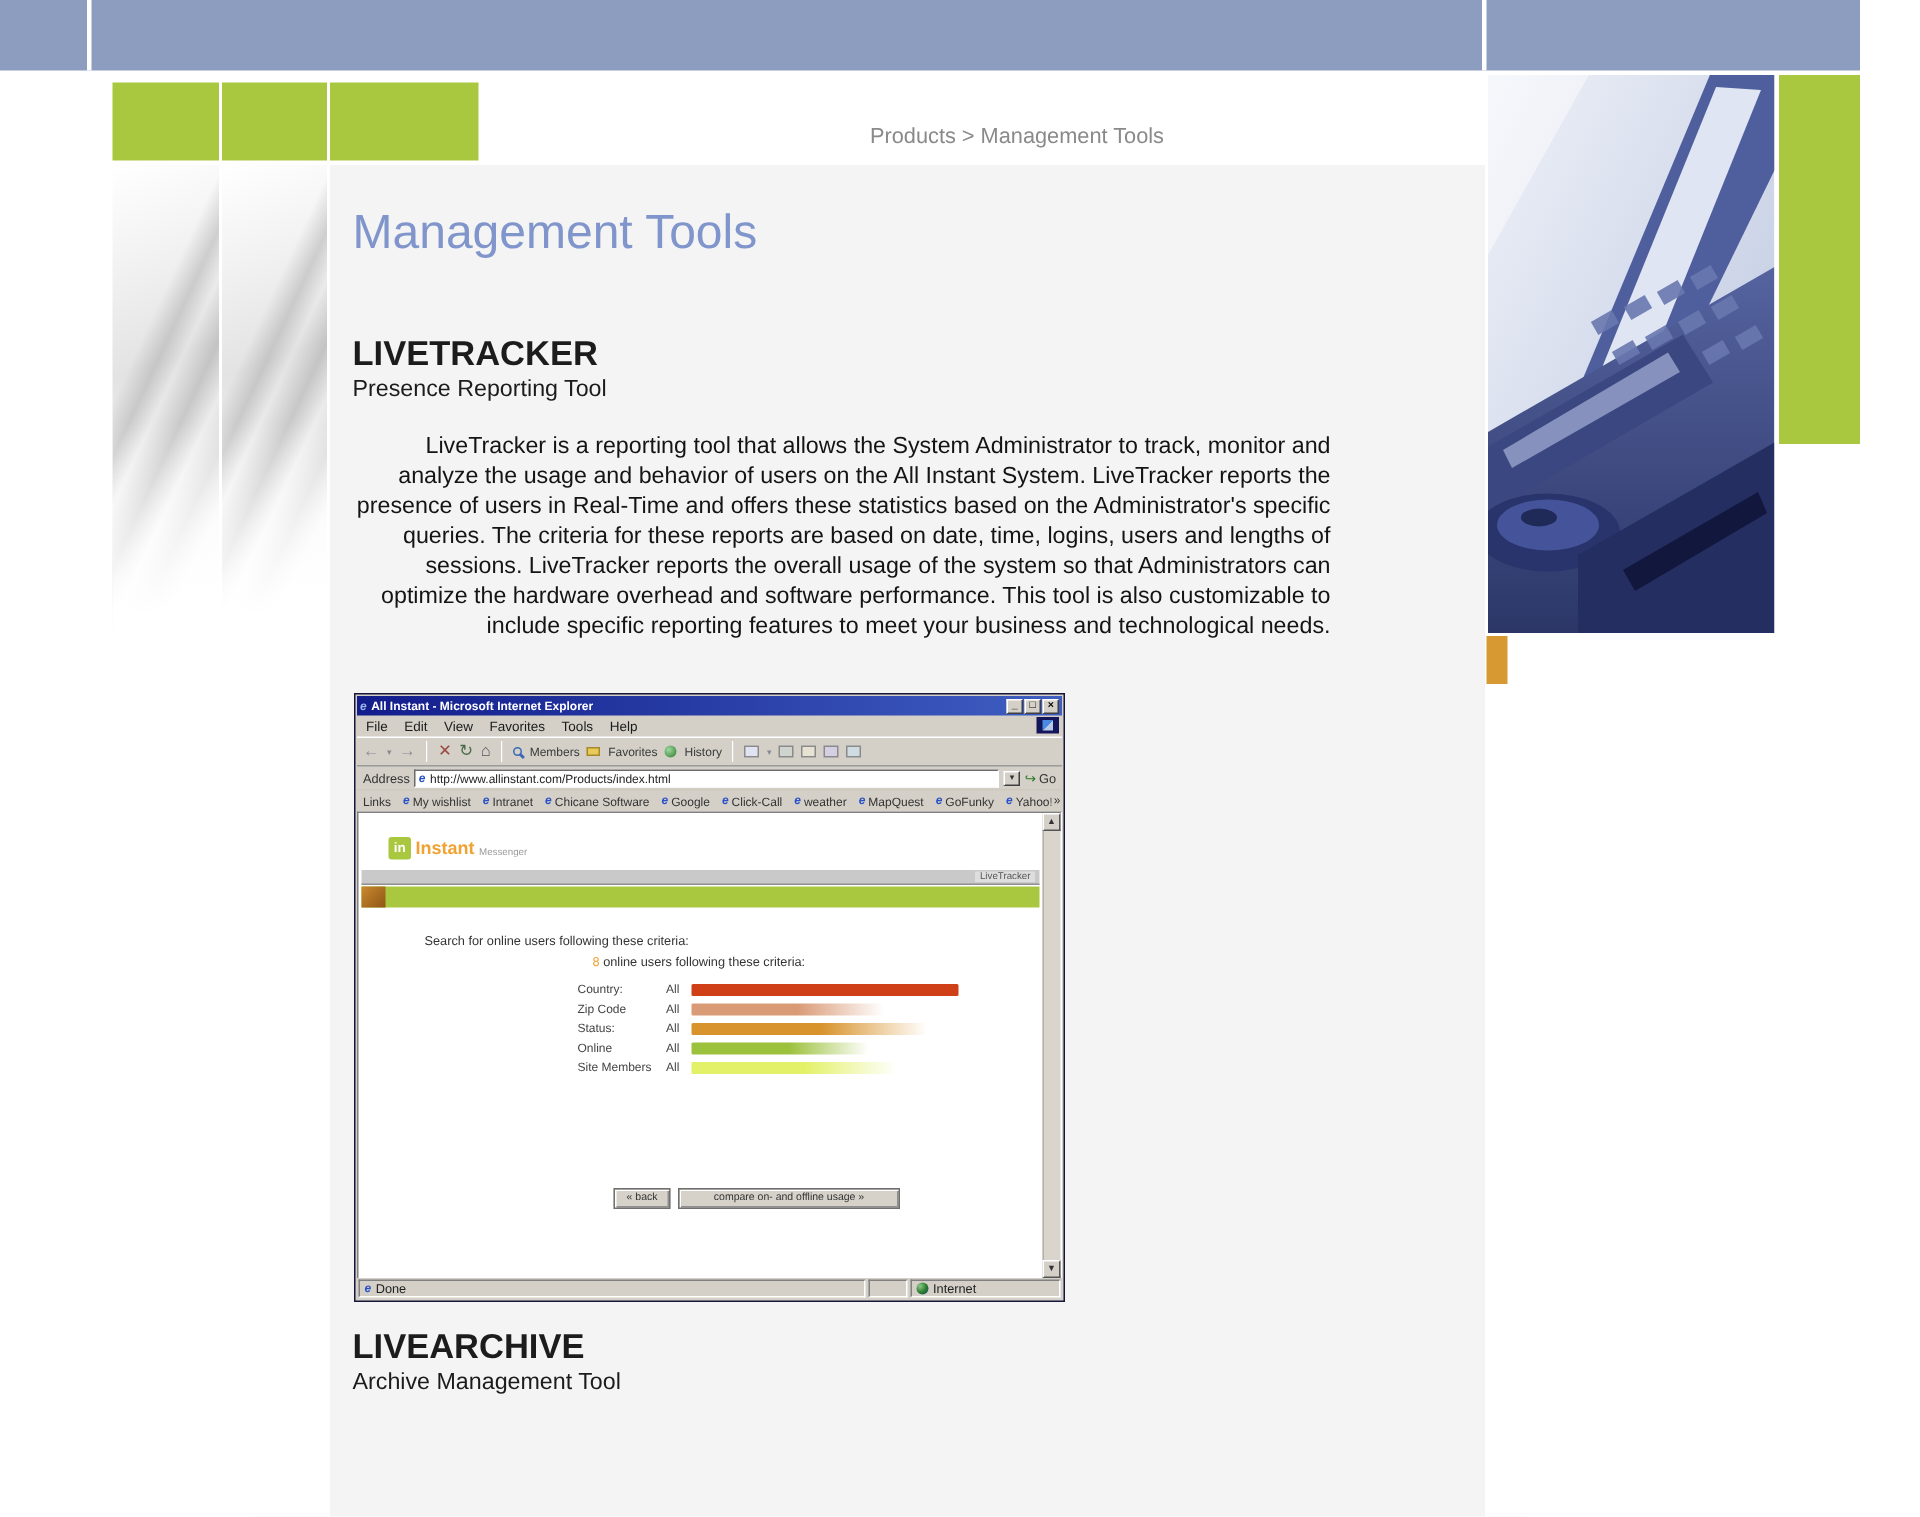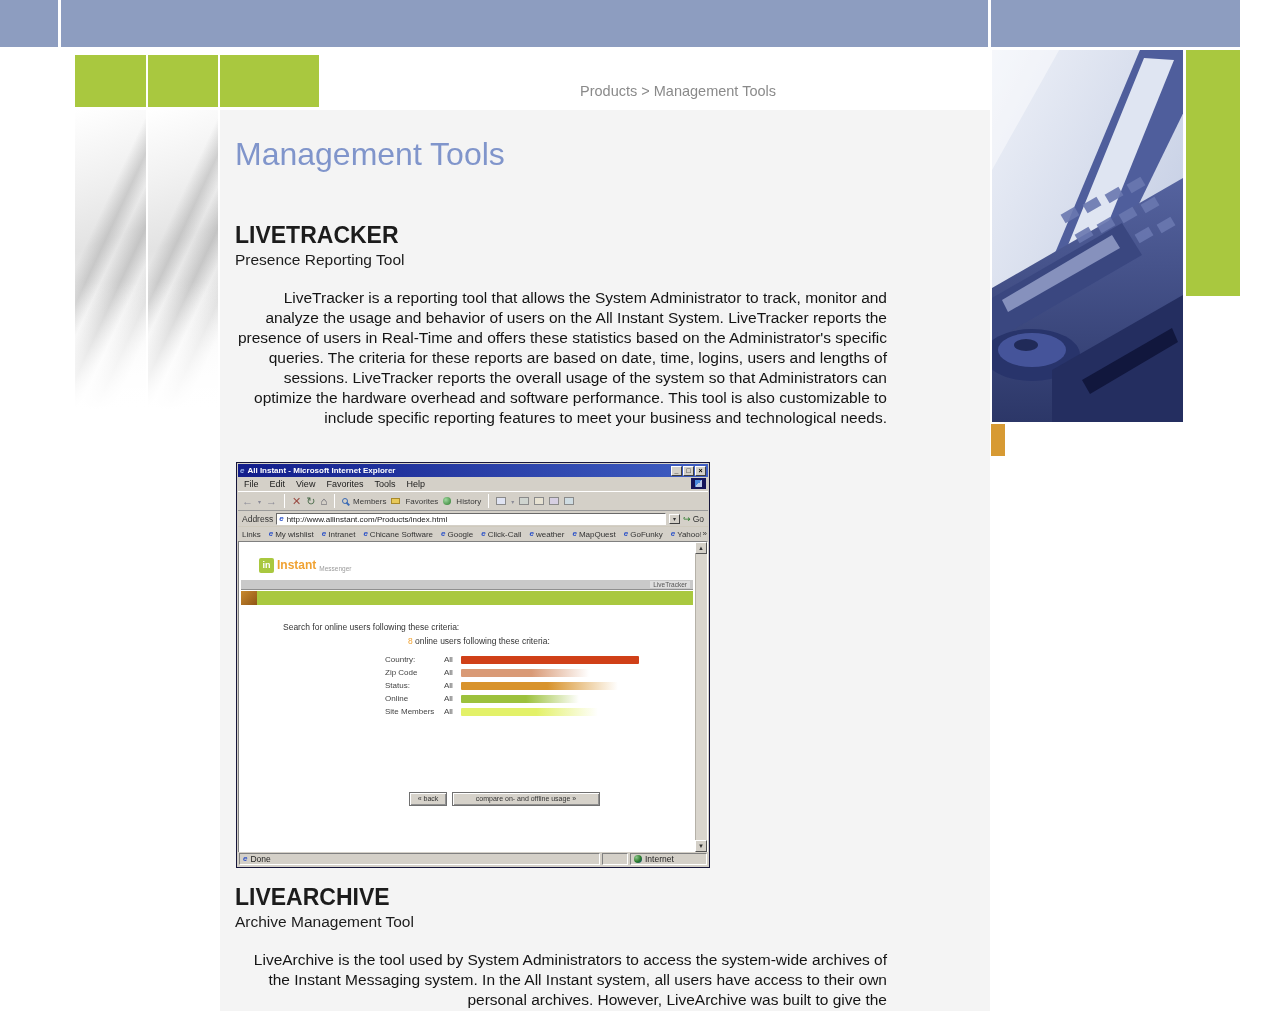--- a/index.html
+++ b/index.html
@@ -95,37 +95,37 @@
   .logo-box { width:15px; height:15px; background:#a9c83f; border-radius:2px; color:#fff; font-size:9px;
         font-weight:bold; text-align:center; line-height:15px; }
   .logo-text { color:#f0a232; font-weight:bold; font-size:12px; line-height:15px; }
   .logo-sub { color:#9a9a9a; font-size:6.5px; margin-top:7px; }
   .gbar { position:absolute; left:2px; right:14px; top:38px; height:10px; background:#c9c9c9;
         border-bottom:1px solid #8f8f8f; font-size:6.5px; color:#555; text-align:right; line-height:9px; padding-right:3px; }
   .gbar span { background:#dedede; padding:0 3px; }
   .greenbar { position:absolute; left:2px; right:14px; top:49px; height:14px; background:#a9c83f; }
   .osq { position:absolute; left:0; top:0; width:16px; height:14px; background:linear-gradient(135deg,#c98a2e,#8f5516); }
   .searchline { position:absolute; left:44px; top:80px; font-size:8.5px; color:#333; }
-  .countline { position:absolute; left:169px; top:94px; font-size:8.5px; color:#333; }
+  .countline { position:absolute; left:156px; top:94px; font-size:8.5px; color:#333; }
   .count-num { color:#f0a232; }
   .frow { position:absolute; left:0; width:100%; height:13px; font-size:8px; color:#444; }
   .frow .fl { position:absolute; left:146px; top:1px; }
   .frow .fv { position:absolute; left:205px; top:1px; }
   .frow .fbar { position:absolute; left:222px; top:2px; height:8px; border-radius:1px; }
   .ie-btn { position:absolute; top:250px; height:14px; background:#d6d2ca; border:1px solid #707070;
         box-shadow:inset 1px 1px 0 #fff, inset -1px -1px 0 #909090; font-size:7px; color:#333;
         text-align:center; line-height:12px; overflow:hidden; white-space:nowrap; }
   .btn-back { left:170px; width:38px; }
   .btn-cmp  { left:213px; width:148px; }
 
   .ie-status { position:absolute; left:1px; bottom:1px; right:1px; height:14px; background:#d4d0c8;
         display:flex; gap:2px; padding:1px; font-size:8.5px; color:#222; }
   .st-cell { border:1px solid; border-color:#808080 #fff #fff #808080; display:flex; align-items:center;
         gap:3px; padding:0 3px; overflow:hidden; }
-  .st-main { flex:1; } .st-sm { width:26px; } .st-net { width:77px; }
+  .st-main { flex:1; } .st-sm { width:26px; } .st-net { width:100px; }
   .globe { width:8px; height:8px; border-radius:50%; display:inline-block;
         background:radial-gradient(circle at 30% 30%, #8ec88e, #2a7a2a 55%, #14498a); }
 </style>
 </head>
 <body>
 
 <div id="stage">
 
   <div class="topbar"></div>
   <div class="topbar-gap gap1"></div>
@@ -347,15 +347,14 @@
       <span class="st-cell st-sm"></span>
       <span class="st-cell st-net">
         <span class="globe"></span>
         <span>Internet</span>
       </span>
     </div>
   </div>
 
   <div class="sec-head h-la">LIVEARCHIVE</div>
   <div class="sec-sub s-la">Archive Management Tool</div>
-  <div class="sec-body b-la">LiveArchive is the tool used by System Administrators to access the system-wide archives of the Instant Messaging system. In the All Instant system, all users have access to their own personal archives. However, LiveArchive was built to give the</div>
 
 </div>
 
 </body></html>

